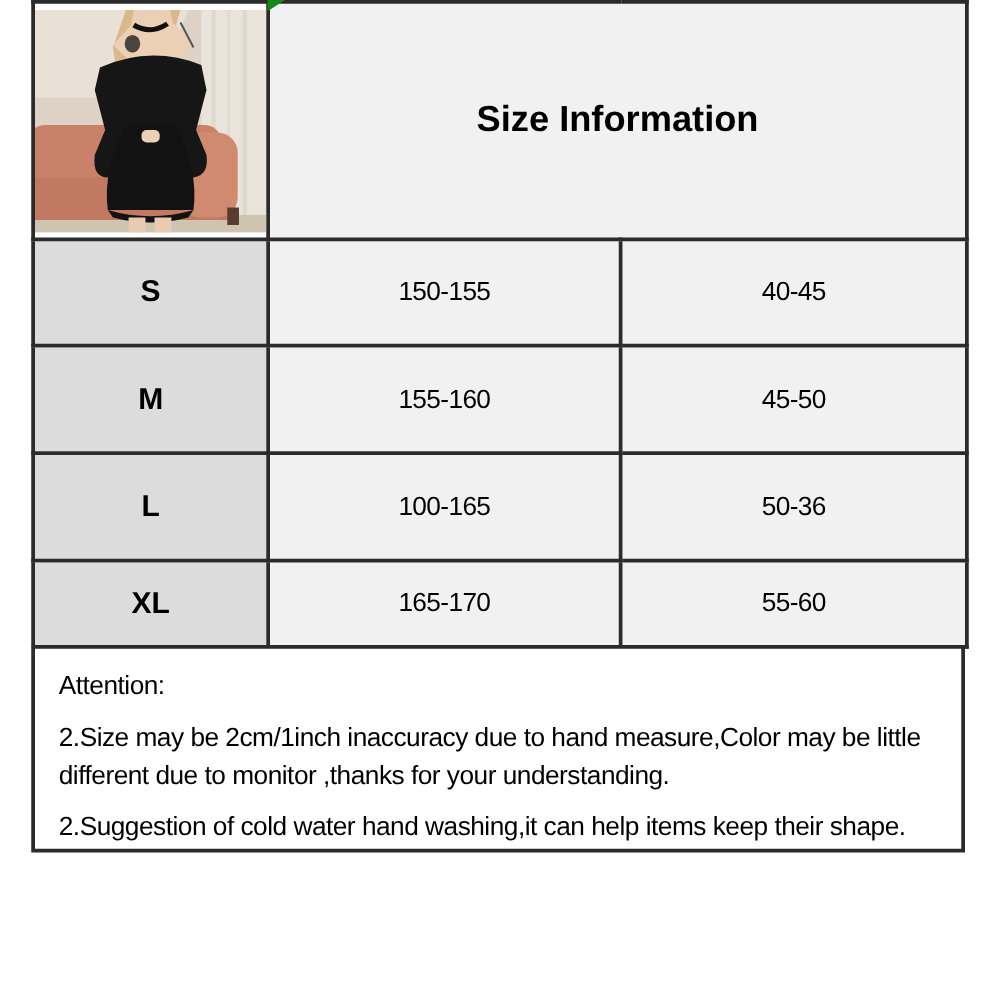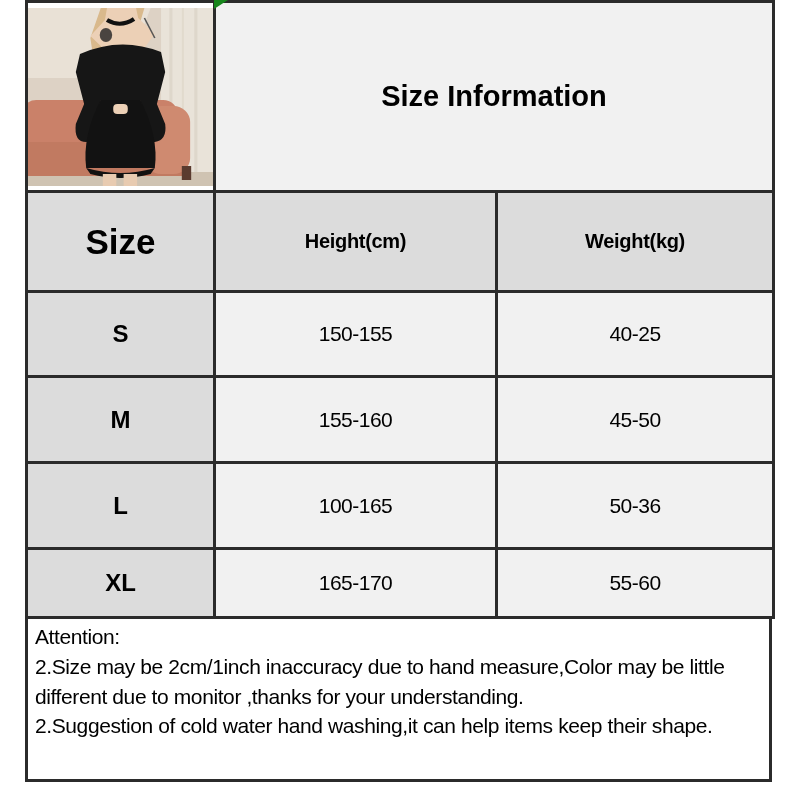--- a/index.html
+++ b/index.html
@@ -75,21 +75,21 @@
     margin-top: -3px;
     width: 747px;
     height: 166px;
     border: 3px solid #2b2b2b;
     background: #ffffff;
     padding: 3px 10px 0 7px;
     font-size: 21px;
     letter-spacing: -0.4px;
     line-height: 1.42;
   }
-  .attention-box p { margin: 0; }
+  .attention-box p { margin: 12px; }
   .corner-marker {
     position: absolute;
     left: 189px;
     top: 0;
     width: 0;
     height: 0;
     border-top: 9px solid #17861c;
     border-right: 14px solid transparent;
   }
 </style>
@@ -142,30 +142,25 @@
 
           <rect x="82" y="96" width="14" height="10" rx="4" fill="#ecd0b6"></rect>
 
           <rect x="72" y="166" width="13" height="12" fill="#e8cbb1"></rect>
           <rect x="92" y="166" width="13" height="12" fill="#e8cbb1"></rect>
         </svg>
       </td>
       <td class="title-cell" colspan="2">Size Information</td>
     </tr>
 
-    <tr class="row-header">
-      <th class="header-cell size-head">Size</th>
-      <th class="header-cell">Height(cm)</th>
-      <th class="header-cell">Weight(kg)</th>
-    </tr>
 
     <tr class="row-data-1">
       <td class="size-col-cell">S</td>
       <td class="data-cell">150-155</td>
-      <td class="data-cell">40-25</td>
+      <td class="data-cell">40-45</td>
     </tr>
 
     <tr class="row-data-2">
       <td class="size-col-cell">M</td>
       <td class="data-cell">155-160</td>
       <td class="data-cell">45-50</td>
     </tr>
 
     <tr class="row-data-3">
       <td class="size-col-cell">L</td>

